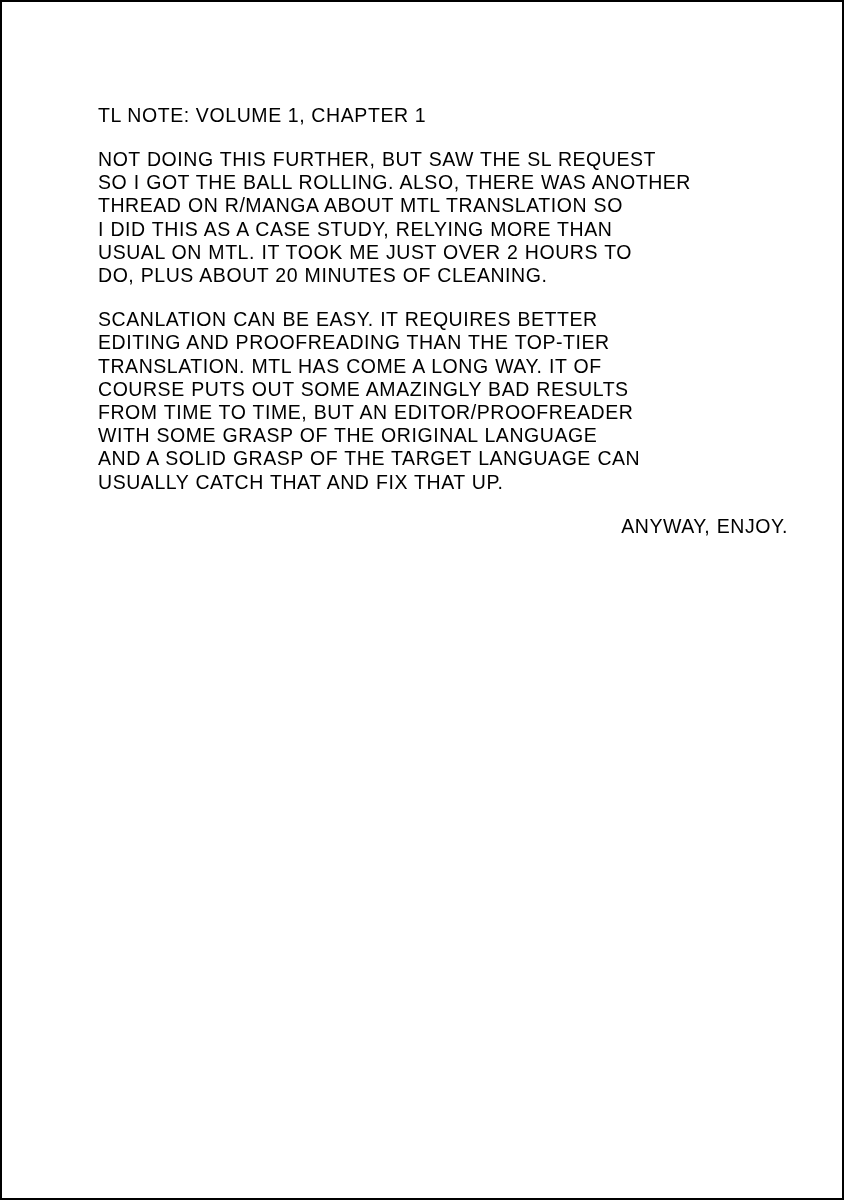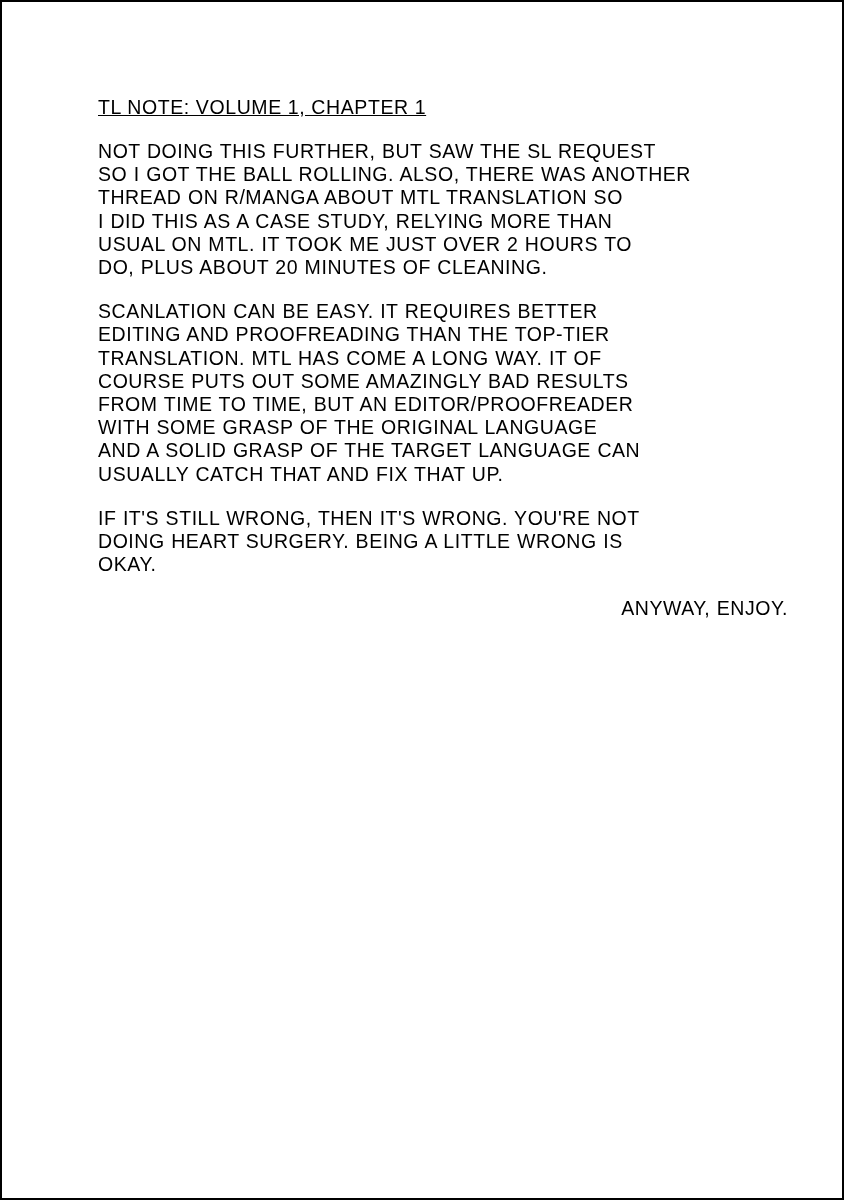--- a/index.html
+++ b/index.html
@@ -37,23 +37,22 @@
     position: absolute;
     left: 98px;
     top: 88px;
     width: 690px;
   }
   .note-title {
     font-size: 19.5px;
     line-height: 23px;
     letter-spacing: 0.6px;
     font-weight: 400;
-    margin: 8px 0 21px 0;
+    margin: 16px 0 21px 0;
     white-space: pre-wrap;
-    text-decoration: underline;
   }
   .note-para {
     font-size: 19.5px;
     line-height: 23.2px;
     letter-spacing: 0.55px;
     margin: 0 0 21px 0;
     white-space: pre-wrap;
     word-spacing: 0.5px;
   }
   .note-para:last-child {
@@ -74,18 +73,15 @@
 USUAL ON MTL. IT TOOK ME JUST OVER 2 HOURS TO
 DO, PLUS ABOUT 20 MINUTES OF CLEANING.</p>
     <p class="note-para">SCANLATION CAN BE EASY. IT REQUIRES BETTER
 EDITING AND PROOFREADING THAN THE TOP-TIER
 TRANSLATION. MTL HAS COME A LONG WAY. IT OF
 COURSE PUTS OUT SOME AMAZINGLY BAD RESULTS
 FROM TIME TO TIME, BUT AN EDITOR/PROOFREADER
 WITH SOME GRASP OF THE ORIGINAL LANGUAGE
 AND A SOLID GRASP OF THE TARGET LANGUAGE CAN
 USUALLY CATCH THAT AND FIX THAT UP.</p>
-    <p class="note-para">IF IT'S STILL WRONG, THEN IT'S WRONG. YOU'RE NOT
-DOING HEART SURGERY. BEING A LITTLE WRONG IS
-OKAY.</p>
     <p class="note-para">ANYWAY, ENJOY.</p>
   </div>
 </div>
 
 </body></html>

